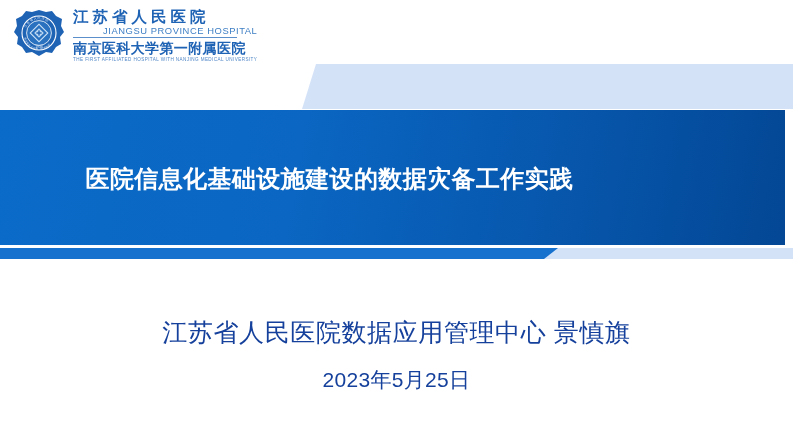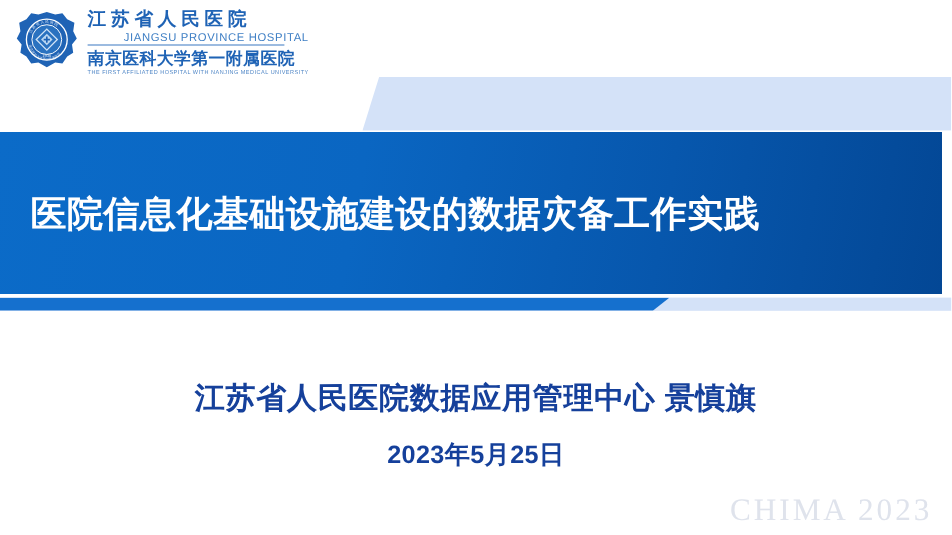--- a/index.html
+++ b/index.html
@@ -121,48 +121,48 @@
     clip-path: polygon(0 0, 558px 0, 544px 100%, 0 100%);
   }
 
   
   .hero-title {
     position: absolute;
     left: 0;
     top: 162px;
     width: 659px;
     text-align: center;
-    font-size: 30px;
+    font-size: 24px;
     font-weight: 700;
     color: #ffffff;
     letter-spacing: 0.4px;
     line-height: 34px;
     white-space: nowrap;
   }
   .presenter {
     position: absolute;
     left: 0;
     top: 316px;
     width: 793px;
     text-align: center;
     font-size: 25px;
-    font-weight: 700;
+    font-weight: 400;
     color: #15409b;
     letter-spacing: 0.6px;
     line-height: 32px;
     white-space: nowrap;
   }
   .date-line {
     position: absolute;
     left: 0;
     top: 366px;
     width: 793px;
     text-align: center;
     font-size: 21px;
-    font-weight: 700;
+    font-weight: 400;
     color: #15409b;
     letter-spacing: 0.3px;
     line-height: 27px;
     white-space: nowrap;
   }
 
   
   .watermark {
     position: absolute;
     right: 16px;
@@ -224,15 +224,14 @@
   <div class="band-hero"></div>
   <div class="band-rule"></div>
   <div class="band-rule-blue"></div>
 
   <div class="hero-title">医院信息化基础设施建设的数据灾备工作实践</div>
 
   <div class="presenter">江苏省人民医院数据应用管理中心  景慎旗</div>
 
   <div class="date-line">2023年5月25日</div>
 
-  <div class="watermark">CHIMA  2023</div>
 
 </div>
 
 </body></html>

